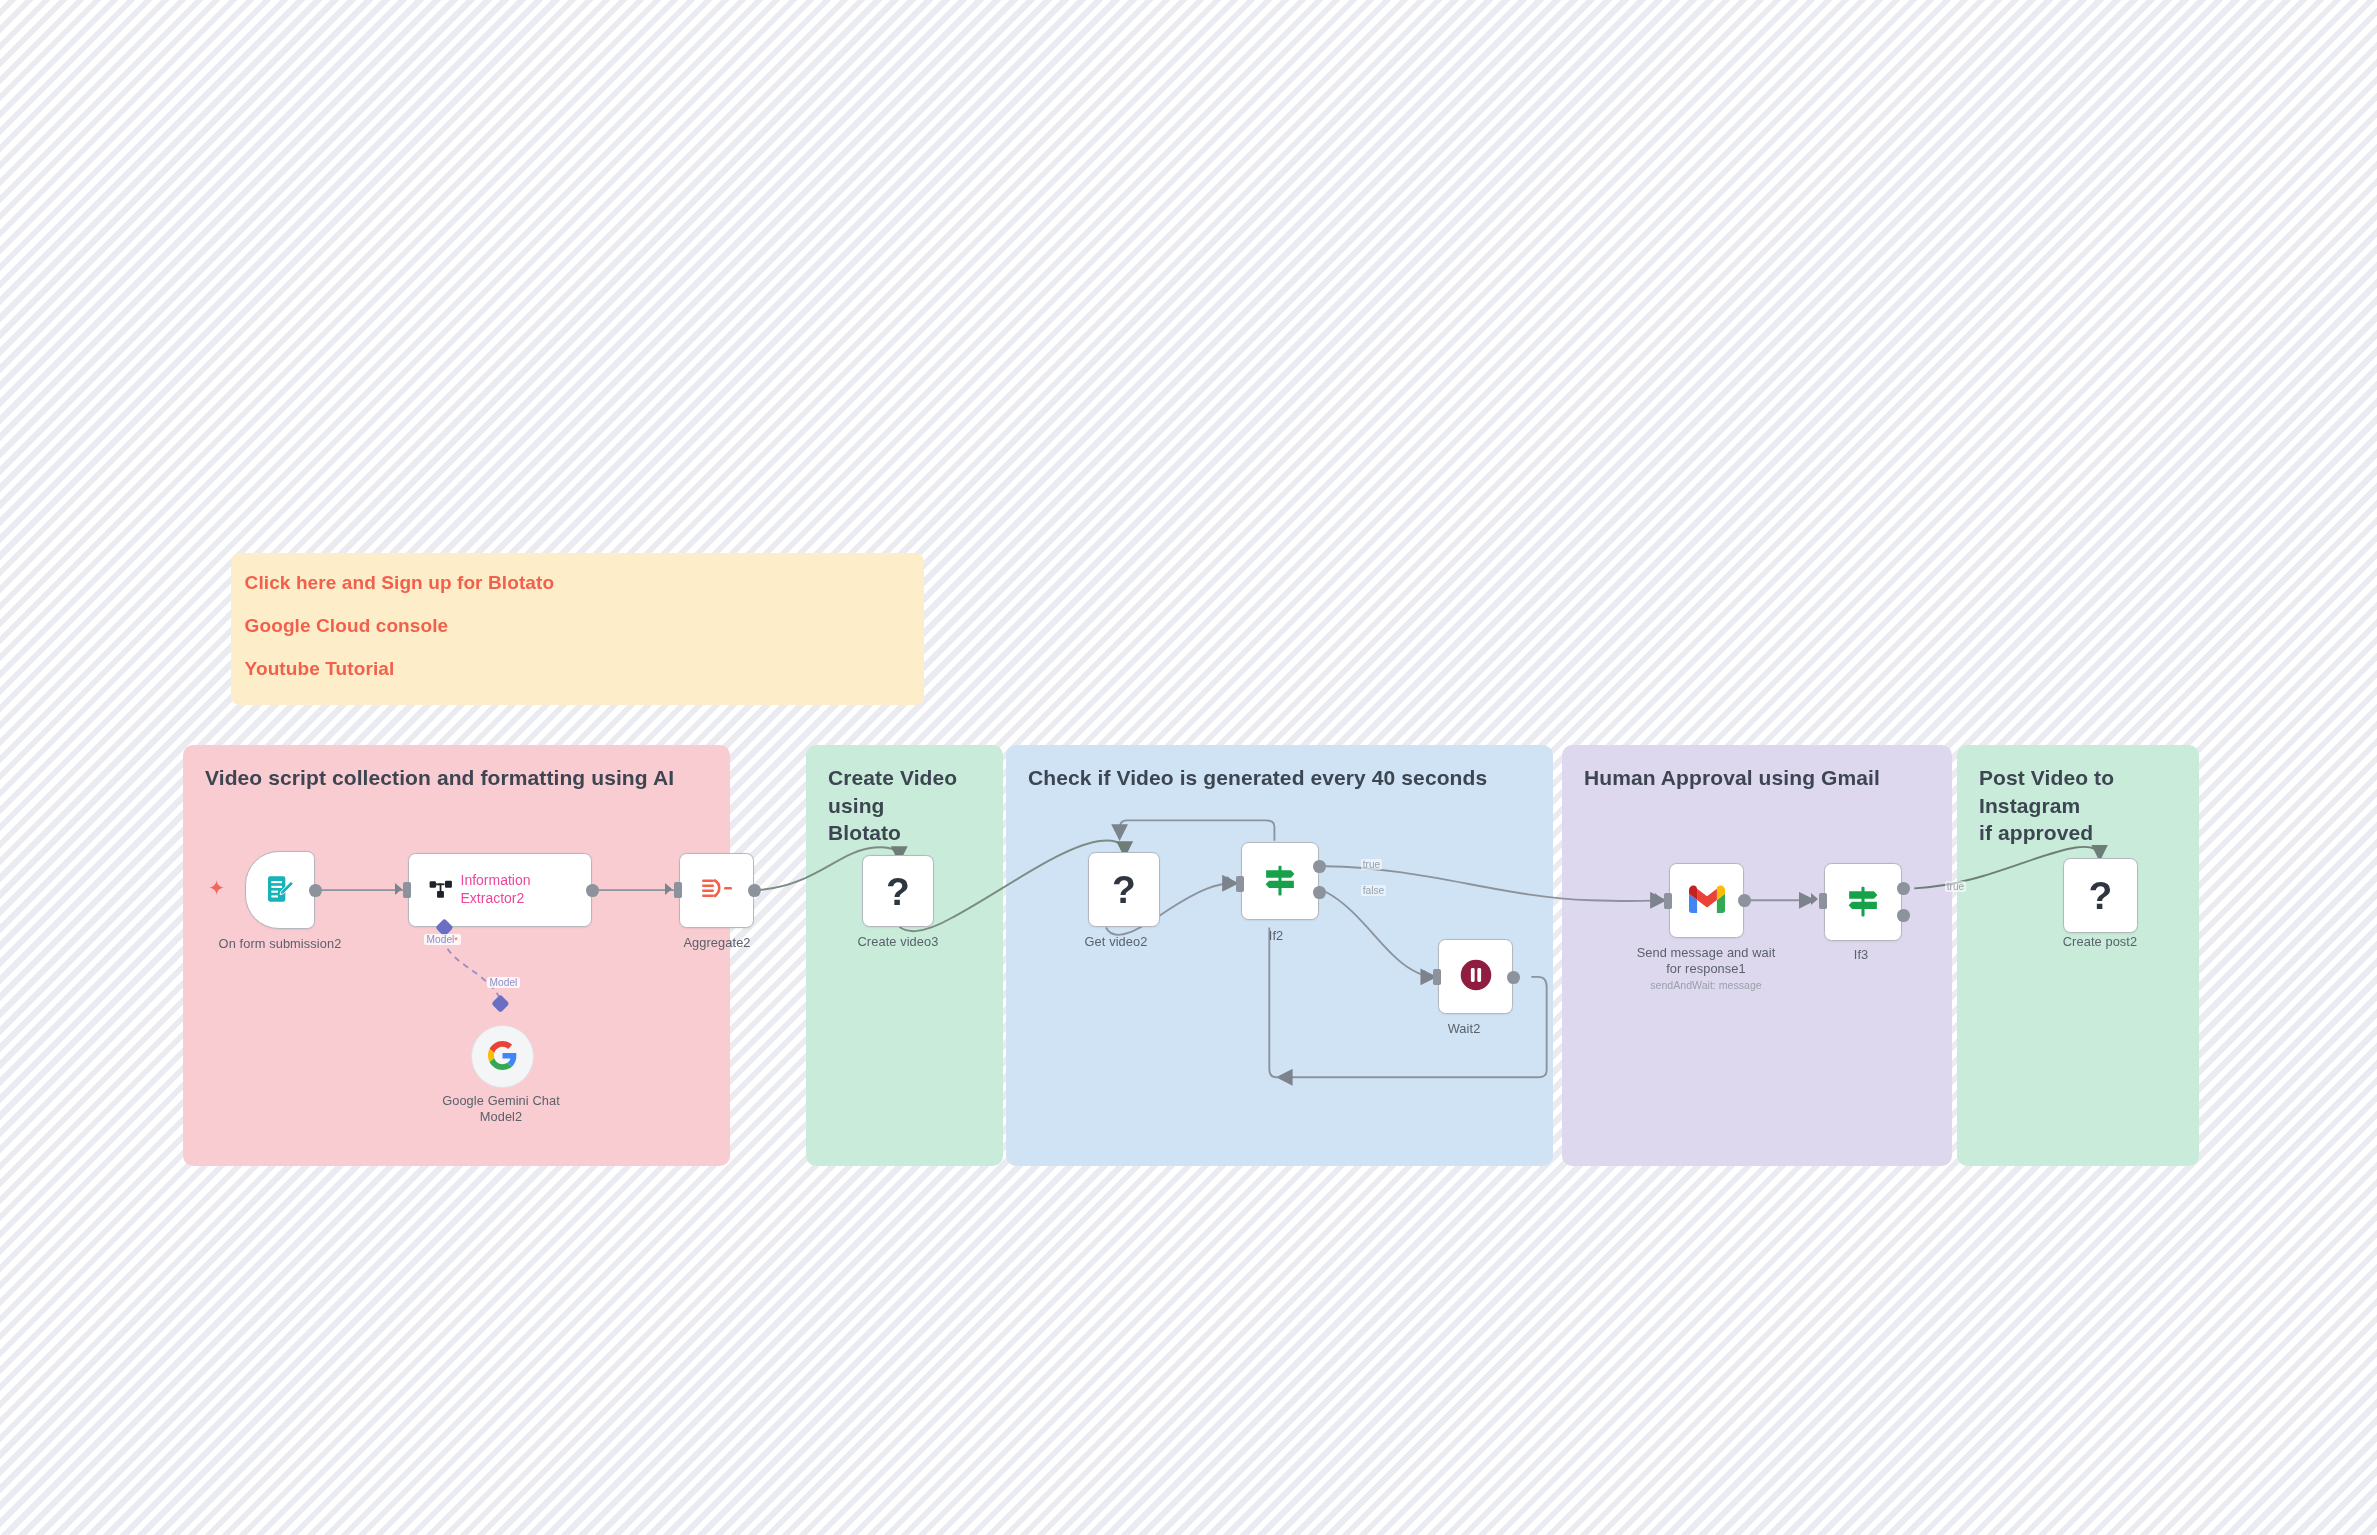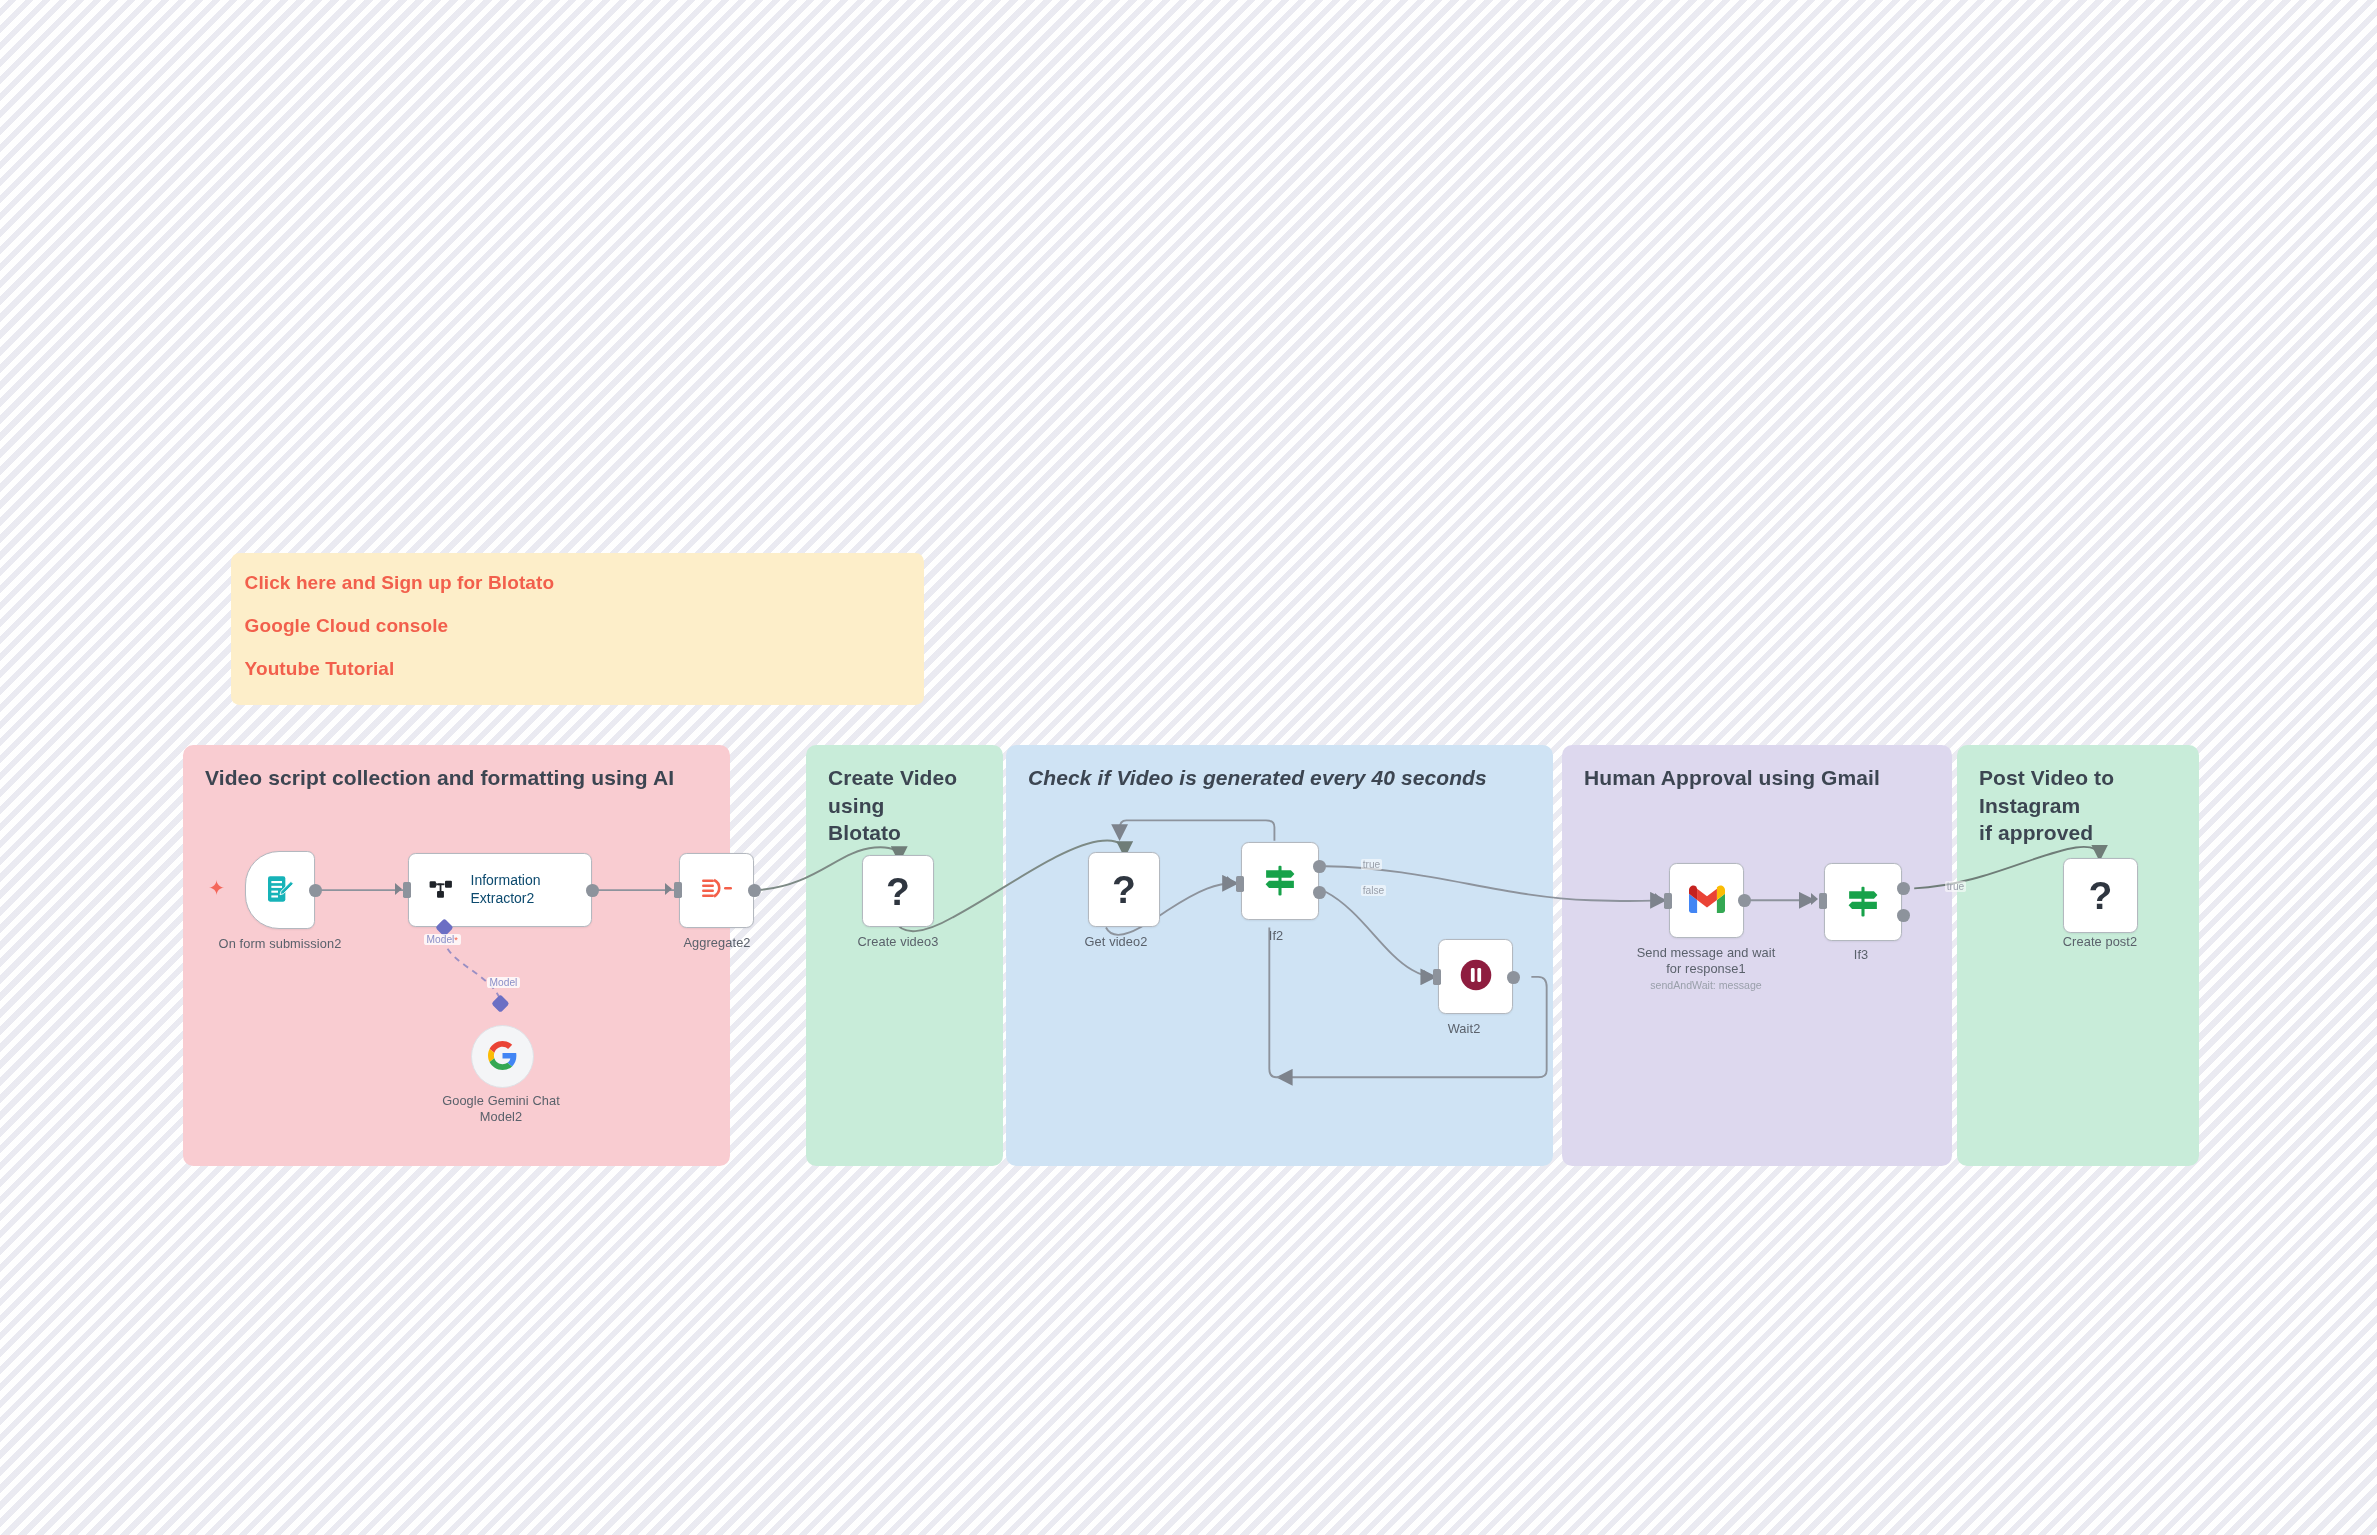--- a/index.html
+++ b/index.html
@@ -103,24 +103,24 @@
     left: 50%;
     transform: translateX(-50%);
     white-space: nowrap;
     text-align: center;
     font-size: 10.6px;
     color: #9aa0ab;
     z-index: 7;
   }
   .wide-node-text {
     font-size: 14px;
-    color: #0c4a6e;
+    color: #ec4899;
     line-height: 1.28;
     white-space: pre-line;
-    margin-left: 17px;
+    margin-left: 7px;
   }
   .qmark {
     font-size: 39px;
     font-weight: bold;
     color: #2f3640;
     line-height: 1;
     font-family: "Liberation Sans", sans-serif;
   }
 
   
@@ -218,21 +218,21 @@
 
   <div class="sticky" style="left:183px; top:745px; width:547px; height:421px; background:#f9ccd1;">
     <div class="sticky-title">Video script collection and formatting using AI</div>
   </div>
 
   <div class="sticky" style="left:806px; top:745px; width:197px; height:421px; background:#c8ecd9;">
     <div class="sticky-title">Create Video using
 Blotato</div>
   </div>
 
-  <div class="sticky" style="left:1006px; top:745px; width:547px; height:421px; background:#cfe3f4;font-style:italic;">
+  <div class="sticky" style="left:1006px; top:745px; width:547px; height:421px; background:#cfe3f4;">
     <div class="sticky-title">Check if Video is generated every 40 seconds</div>
   </div>
 
   <div class="sticky" style="left:1562px; top:745px; width:390px; height:421px; background:#ddd8ee;">
     <div class="sticky-title">Human Approval using Gmail</div>
   </div>
 
   <div class="sticky" style="left:1957px; top:745px; width:242px; height:421px; background:#c8ecd9;">
     <div class="sticky-title">Post Video to Instagram
 if approved</div>

